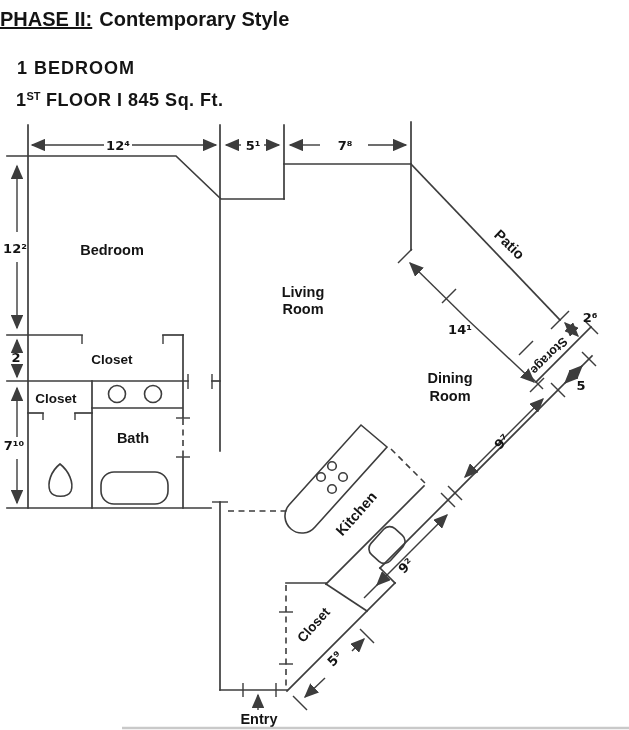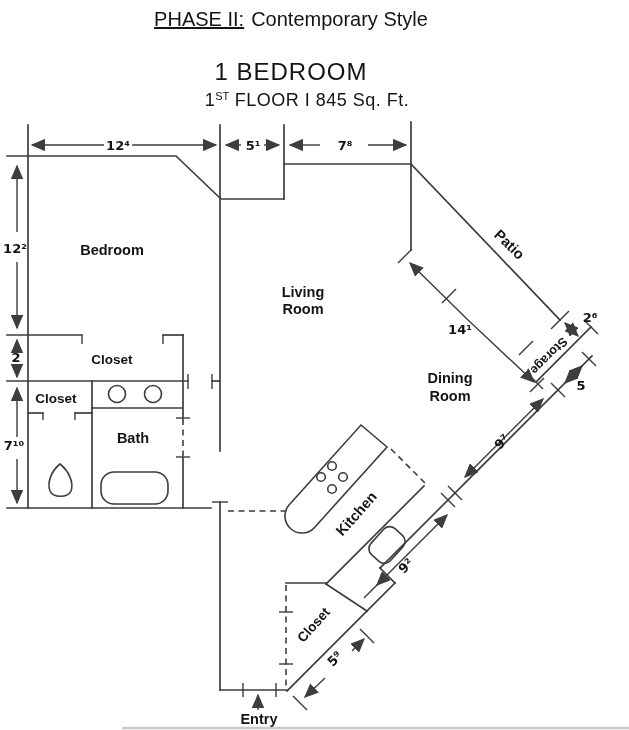--- a/index.html
+++ b/index.html
@@ -1,22 +1,22 @@
 <!DOCTYPE html>
 <html><head>
 <meta charset="utf-8">
 <style>
   html,body{margin:0;padding:0;}
   body{
     width:629px;height:730px;position:relative;background:#ffffff;
     font-family:"Liberation Sans",sans-serif;color:#141414;overflow:hidden;
   }
-  .header{position:absolute;left:0;width:582px;text-align:center;font-weight:normal;}
+  .header{position:absolute;left:0;width:582px;text-align:left;font-weight:bold;}
   .t1{top:8px;font-size:20px;}
-  .t2{top:58px;font-size:24px;letter-spacing:1px;}
+  .t2{top:58px;font-size:18px;letter-spacing:1px;padding-left:17px;}
   .t3{top:90px;font-size:18px;letter-spacing:0.5px;padding-left:16px;}
   .phase{text-decoration:underline;}
   .style-label{margin-left:7px;}
   .sup{font-size:11px;position:relative;top:-6px;letter-spacing:0;}
   svg{position:absolute;top:0;left:0;}
   .wall{stroke:#3d3d3d;stroke-width:1.7;fill:none;stroke-linecap:square;}
   .dash{stroke:#3d3d3d;stroke-width:1.6;fill:none;stroke-dasharray:6 4.5;}
   .dim{stroke:#3d3d3d;stroke-width:1.4;fill:none;}
   .tick{stroke:#3d3d3d;stroke-width:1.4;fill:none;}
   .fix{stroke:#3d3d3d;stroke-width:1.6;fill:none;}

